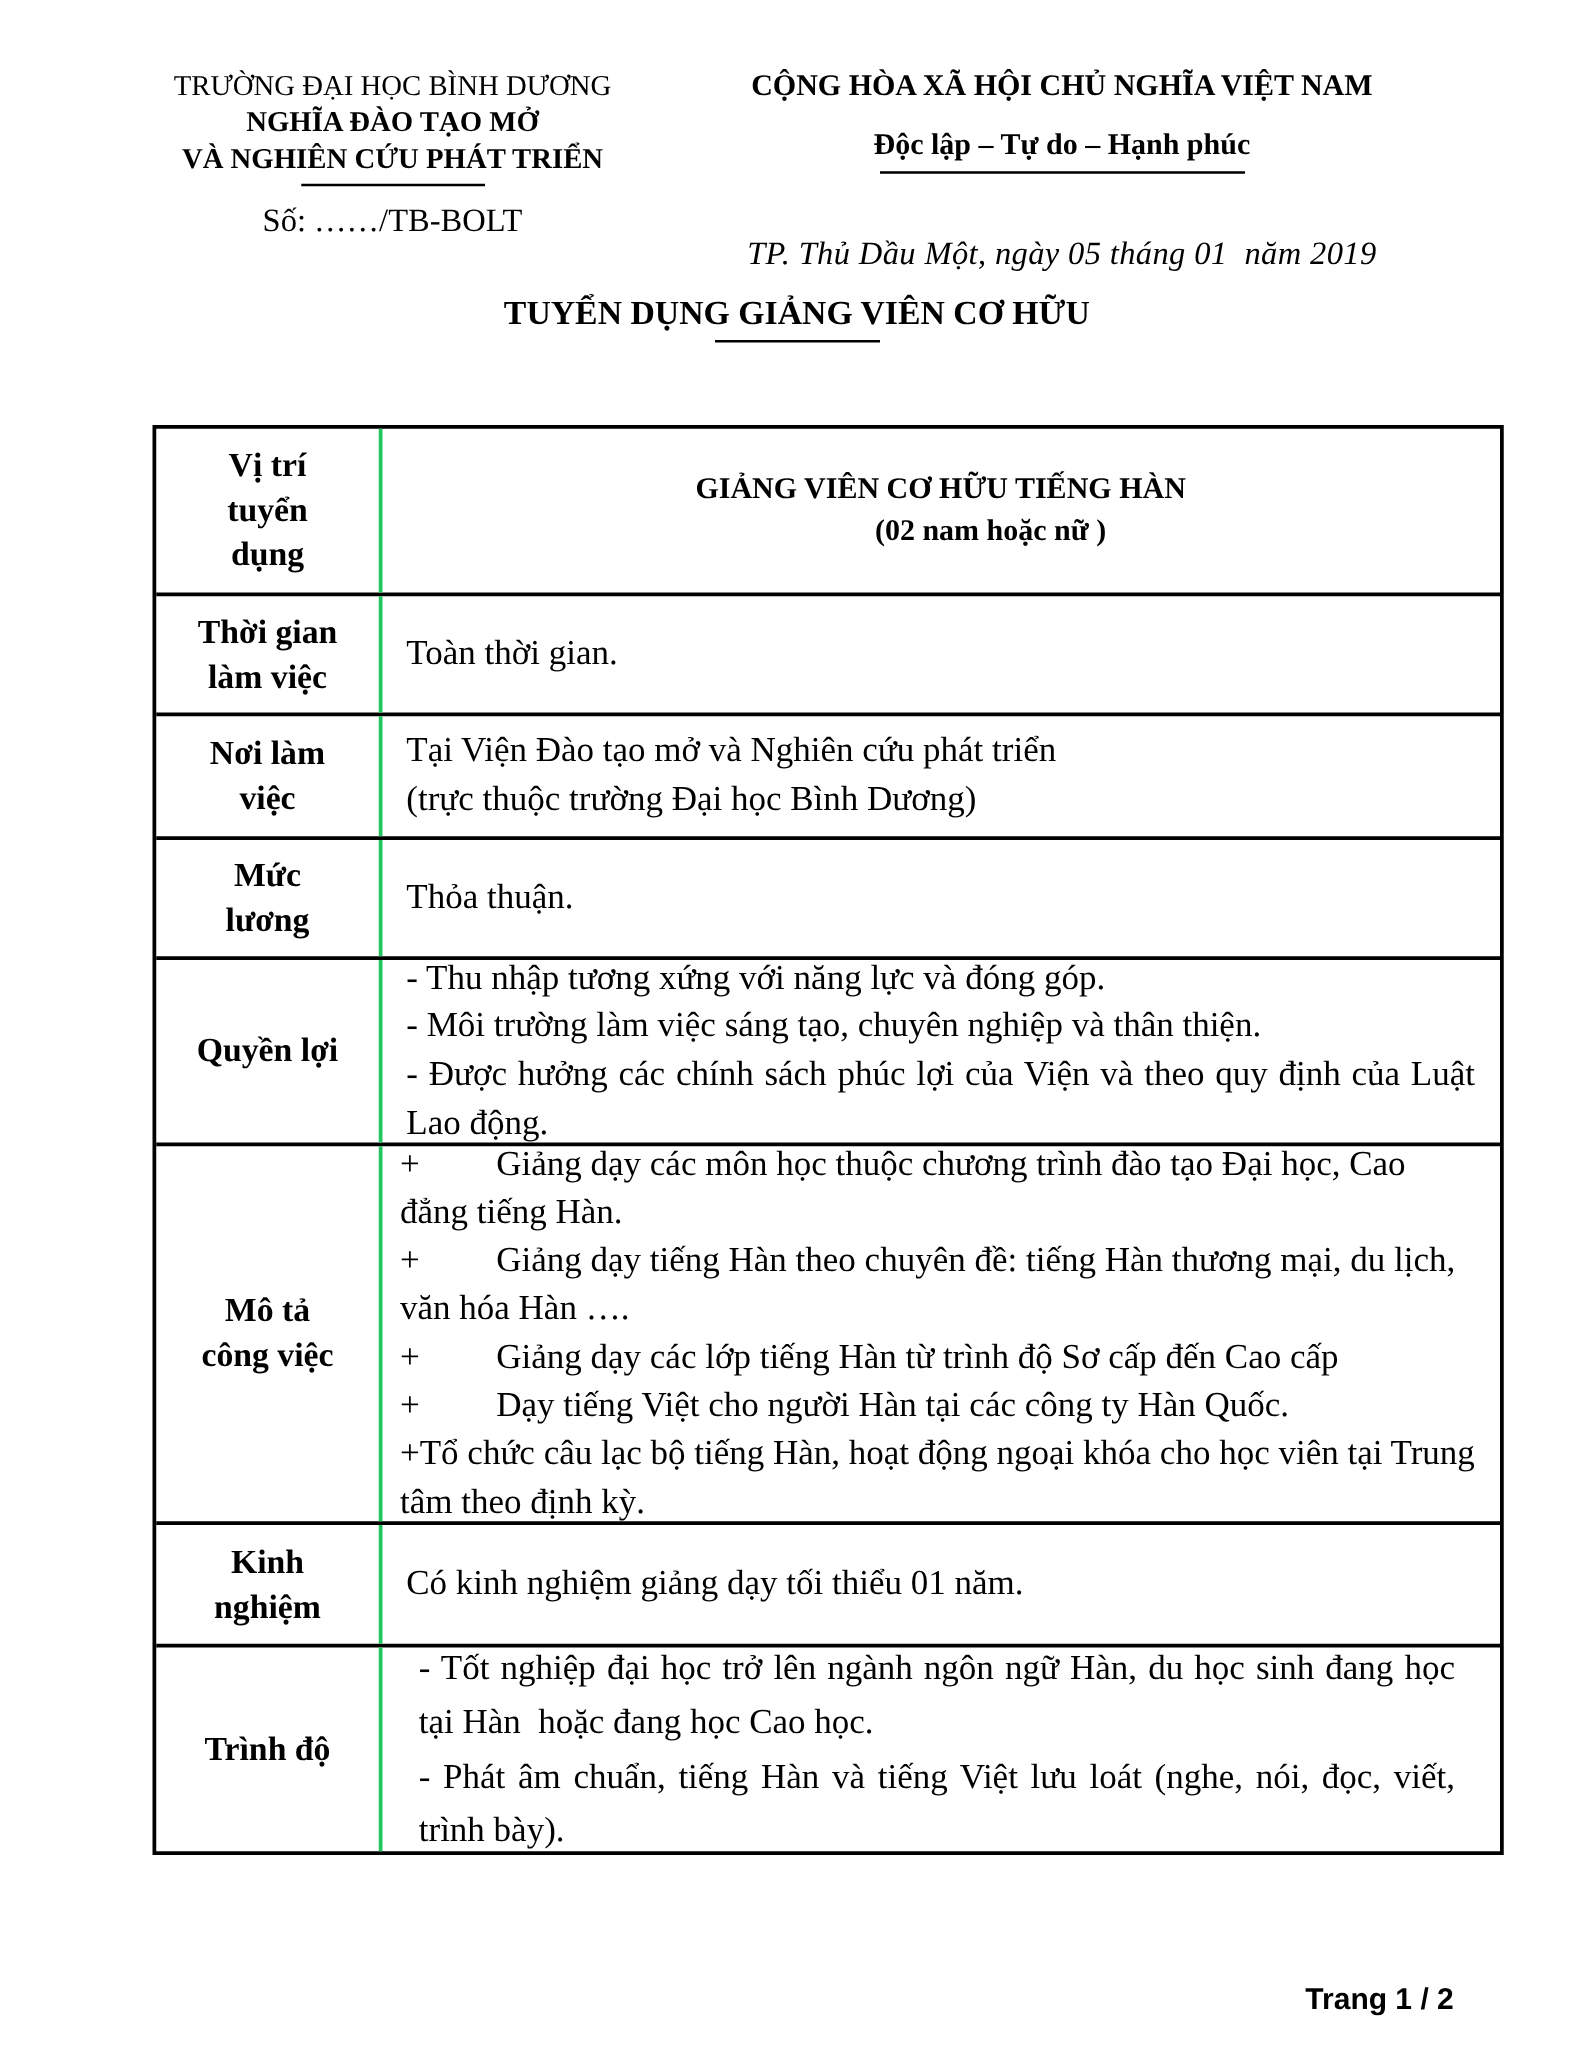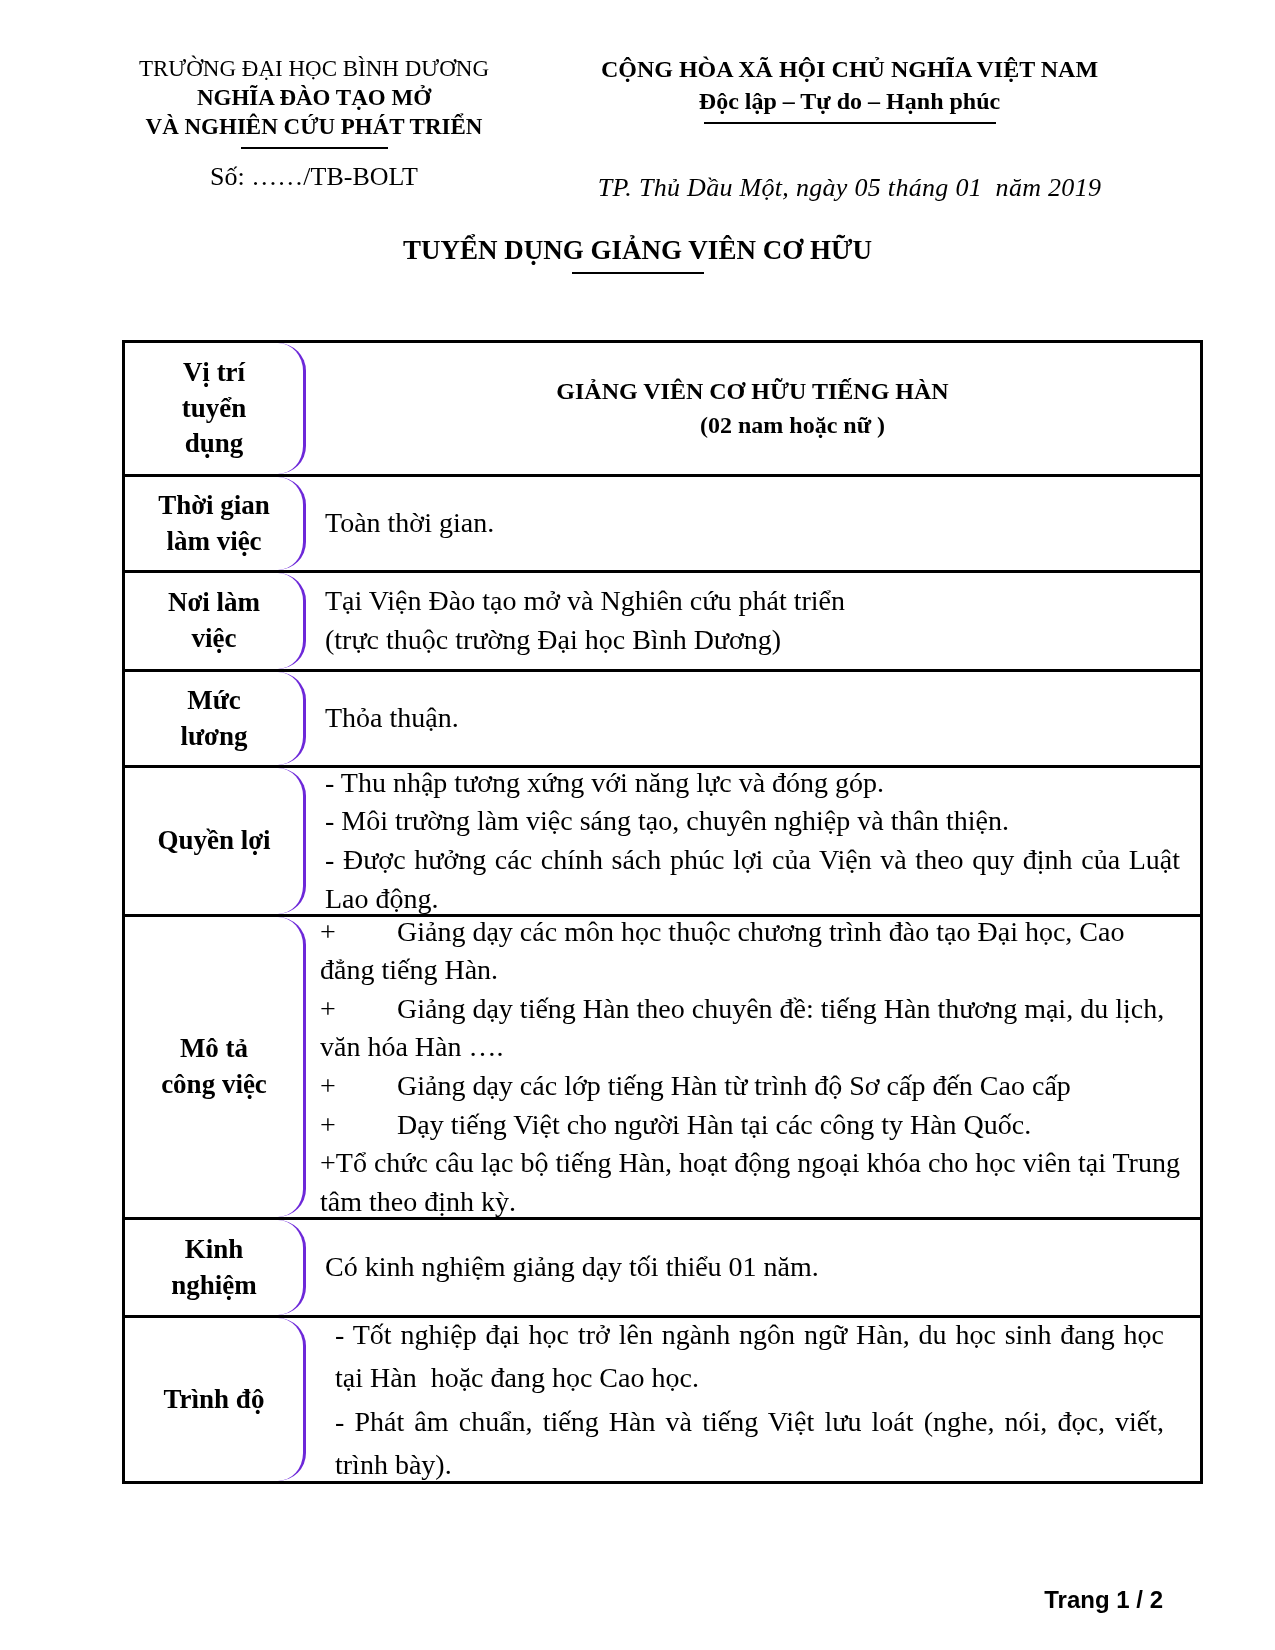--- a/index.html
+++ b/index.html
@@ -13,40 +13,40 @@
 
   
   .hdr-left{position:absolute;left:118px;top:54px;width:392px;text-align:center;line-height:1.27;}
   .org-l1{font-size:23px;}
   .org-l2,.org-l3{font-size:23px;font-weight:bold;}
   .org-underline{width:147px;height:2px;background:#000;margin:5px auto 0;}
   .doc-number{font-size:26px;margin-top:11px;}
 
   .hdr-right{position:absolute;left:562px;top:54px;width:575px;text-align:center;line-height:1.3;}
   .nat-l1{font-size:24px;font-weight:bold;}
-  .nat-l2{font-size:24px;font-weight:bold;margin-top:1px;}
+  .nat-l2{font-size:24px;font-weight:bold;margin-top:16px;}
   .nat-underline{width:292px;height:2px;background:#000;margin:5px auto 0;}
   .place-date{font-size:26px;font-style:italic;margin-top:47px;letter-spacing:.3px;}
 
   
   .title-block{position:absolute;top:232px;left:0;width:100%;text-align:center;
     font-weight:bold;font-size:27px;line-height:1.4;}
   .title-underline{width:132px;height:2px;background:#000;margin:2px auto 0;}
 
   
   .doc-table{position:absolute;left:122px;top:340px;width:1081px;
     border:3px solid #000;box-sizing:border-box;background:#fff;}
   .row{display:flex;box-sizing:border-box;border-bottom:3px solid #000;}
   .row:last-child{border-bottom:none;}
   .h1{height:134px}.h2{height:96px}.h3{height:99px}.h4{height:96px}
   .h5{height:149px}.h6{height:303px}.h7{height:98px}.h8{height:163px}
 
-  .cell-label{width:181px;box-sizing:border-box;border-right:3px solid #6d28d9;
+  .cell-label{width:181px;box-sizing:border-box;border-right:3px solid #22c55e;
     display:flex;align-items:center;justify-content:center;text-align:center;
-    font-weight:bold;font-size:27px;line-height:1.33;white-space:pre-line;padding:0 6px;border-radius:28px;}
+    font-weight:bold;font-size:27px;line-height:1.33;white-space:pre-line;padding:0 6px;}
   .cell-content{flex:1;display:flex;flex-direction:column;justify-content:center;
     padding:0 20px 0 19px;font-size:28px;line-height:1.38;box-sizing:border-box;}
   .cell-content p{margin:0;}
 
   .row-position .cell-content{font-weight:bold;font-size:24px;flex-direction:column;align-items:center;border-radius:12px;}
   .gap-span{margin-left:80px;}
 
   .row-jobdesc .cell-content{padding-left:14px;border-radius:14px;}
   .row-jobdesc p{white-space:pre-wrap;tab-size:11;}
 

